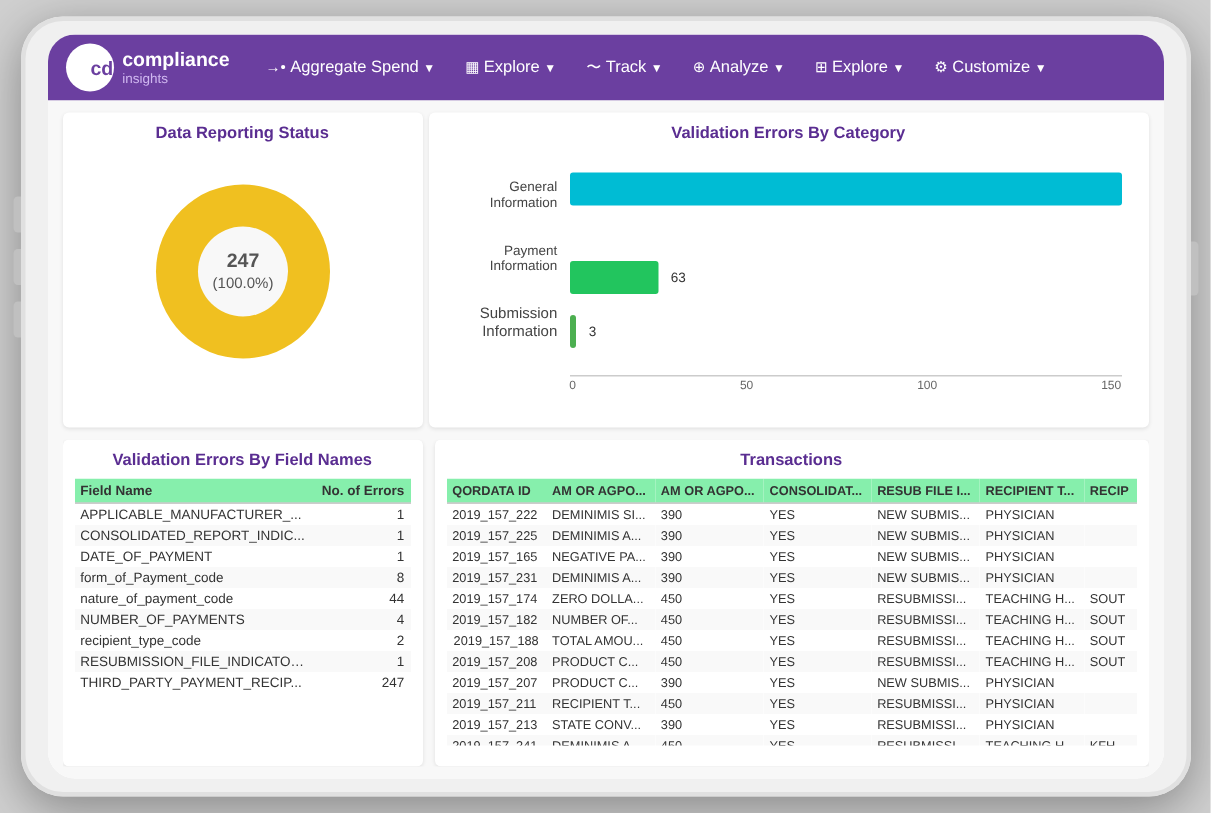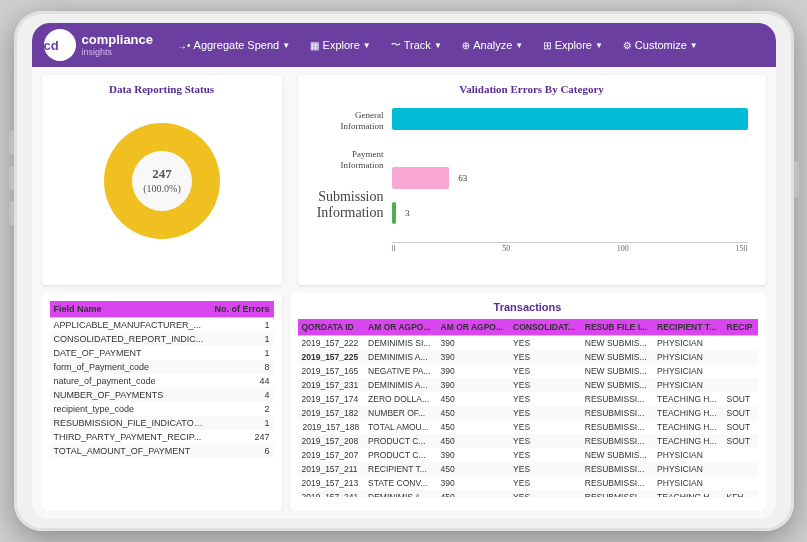--- a/index.html
+++ b/index.html
@@ -80,21 +80,21 @@
       align-items: center;
       margin-right: 16px;
     }
     .logo-circle {
       width: 32px;
       height: 32px;
       border-radius: 50%;
       background: #ffffff;
       display: flex;
       align-items: center;
-      justify-content: flex-start;
+      justify-content: flex-end;
       margin-right: 6px;
       font-weight: bold;
       color: #6b3fa0;
       font-size: 13px;
     }
     .logo-text {
       color: #ffffff;
       font-size: 13px;
       font-weight: bold;
       line-height: 1.1;
@@ -128,24 +128,23 @@
       flex: 1;
       display: flex;
       flex-direction: column;
       padding: 8px 10px;
       background: #f8f8f8;
       overflow: hidden;
     }
     
     .top-row {
       display: flex;
-      gap: 16px;
+      gap: 4px;
       height: 210px;
       margin-bottom: 8px;
-      font-family: Liberation Serif, serif;
     }
     
     .panel {
       background: #ffffff;
       border-radius: 4px;
       box-shadow: 0 1px 3px rgba(0,0,0,0.1);
       padding: 8px;
     }
     .panel-title {
       text-align: center;
@@ -184,21 +183,21 @@
     .table-container {
       overflow: hidden;
       height: calc(100% - 24px);
     }
     table {
       width: 100%;
       border-collapse: collapse;
       font-size: 9px;
     }
     thead tr {
-      background: #d946ef;
+      background: #86efac;
     }
     thead th {
       padding: 3px 4px;
       text-align: left;
       font-weight: bold;
       color: #333;
       border-bottom: 1px solid #ccc;
     }
     tbody tr:nth-child(even) { background: #f9f9f9; }
     tbody tr:nth-child(odd) { background: #ffffff; }
@@ -287,34 +286,34 @@
 
               <circle cx="75" cy="75" r="30" fill="#f8f8f8"></circle>
               <text x="75" y="72" text-anchor="middle" font-size="13" font-weight="bold" fill="#555">247</text>
               <text x="75" y="86" text-anchor="middle" font-size="10" fill="#555">(100.0%)</text>
             </svg>
           </div>
         </div>
 
         <div class="panel vec-panel">
           <div class="panel-title">Validation Errors By Category</div>
-          <div style="display:flex; height: 155px; align-items: flex-start; padding: 0 10px 10px 10px;">
+          <div style="display:flex; height: 155px; align-items: center; padding: 0 10px 10px 10px;">
             <div style="display:flex; flex-direction:column; justify-content:space-around; height:130px; width:68px; flex-shrink:0;">
               <div style="font-size:9px;color:#444;text-align:right;line-height:1.2;">General<br>Information</div>
               <div style="font-size:9px;color:#444;text-align:right;line-height:1.2;">Payment<br>Information</div>
-              <div style="font-size:14px;color:#444;text-align:right;line-height:1.2;">Submission<br>Information</div>
+              <div style="font-size:10px;color:#444;text-align:right;line-height:1.2;">Submission<br>Information</div>
             </div>
             <div style="flex:1; display:flex; flex-direction:column; justify-content:space-around; height:130px; margin-left:8px; position:relative;">
 
               <div style="display:flex; align-items:center; gap:4px;">
                 <div style="width:100%; height:22px; background:#00bcd4; border-radius:2px; position:relative;"></div>
               </div>
 
               <div style="display:flex; align-items:center; gap:4px;">
-                <div style="width:16.2%; height:22px; background:#f9a8d4; border-radius:2px; position:relative;margin-top:24px;">
+                <div style="width:16.2%; height:22px; background:#22c55e; border-radius:2px; position:relative;margin-top:24px;">
                   <span style="position:absolute; right:-18px; top:50%; transform:translateY(-50%); font-size:9px; color:#333;">63</span>
                 </div>
               </div>
 
               <div style="display:flex; align-items:center; gap:4px;">
                 <div style="width:0.8%; height:22px; background:#4caf50; border-radius:2px; min-width:4px; position:relative;">
                   <span style="position:absolute; right:-14px; top:50%; transform:translateY(-50%); font-size:9px; color:#333;">3</span>
                 </div>
               </div>
 
@@ -326,20 +325,21 @@
                 <span style="font-size:8px;color:#666;">150</span>
               </div>
             </div>
           </div>
         </div>
       </div>
 
       <div class="bottom-row">
 
         <div class="panel vef-panel">
+          <div class="panel-title">Validation Errors By Field Names</div>
           <div class="table-container">
             <table>
               <thead>
                 <tr>
                   <th>Field Name</th>
                   <th style="text-align:right;">No. of Errors</th>
                 </tr>
               </thead>
               <tbody id="vef-tbody">
               <tr>
@@ -370,24 +370,20 @@
                     <td style="max-width:160px;overflow:hidden;text-overflow:ellipsis;white-space:nowrap;">recipient_type_code</td>
                     <td class="num">2</td>
                   </tr>
                   <tr>
                     <td style="max-width:160px;overflow:hidden;text-overflow:ellipsis;white-space:nowrap;">RESUBMISSION_FILE_INDICATOR...</td>
                     <td class="num">1</td>
                   </tr>
                   <tr>
                     <td style="max-width:160px;overflow:hidden;text-overflow:ellipsis;white-space:nowrap;">THIRD_PARTY_PAYMENT_RECIP...</td>
                     <td class="num">247</td>
-                  </tr>
-                  <tr>
-                    <td style="max-width:160px;overflow:hidden;text-overflow:ellipsis;white-space:nowrap;">TOTAL_AMOUNT_OF_PAYMENT</td>
-                    <td class="num">6</td>
                   </tr>
                 </tbody>
             </table>
           </div>
         </div>
 
         <div class="panel trans-panel">
           <div class="panel-title">Transactions</div>
           <div class="table-container">
             <table class="trans-table">
@@ -406,21 +402,21 @@
               <tr>
     <td style="white-space:nowrap;">2019_157_222</td>
     <td>DEMINIMIS SI...</td>
     <td>390</td>
     <td>YES</td>
     <td>NEW SUBMIS...</td>
     <td>PHYSICIAN</td>
     <td></td>
   </tr>
                   <tr>
-    <td style="white-space:nowrap;font-weight:bold;">2019_157_225</td>
+    <td style="white-space:nowrap;">2019_157_225</td>
     <td>DEMINIMIS A...</td>
     <td>390</td>
     <td>YES</td>
     <td>NEW SUBMIS...</td>
     <td>PHYSICIAN</td>
     <td></td>
   </tr>
                   <tr>
     <td style="white-space:nowrap;">2019_157_165</td>
     <td>NEGATIVE PA...</td>

